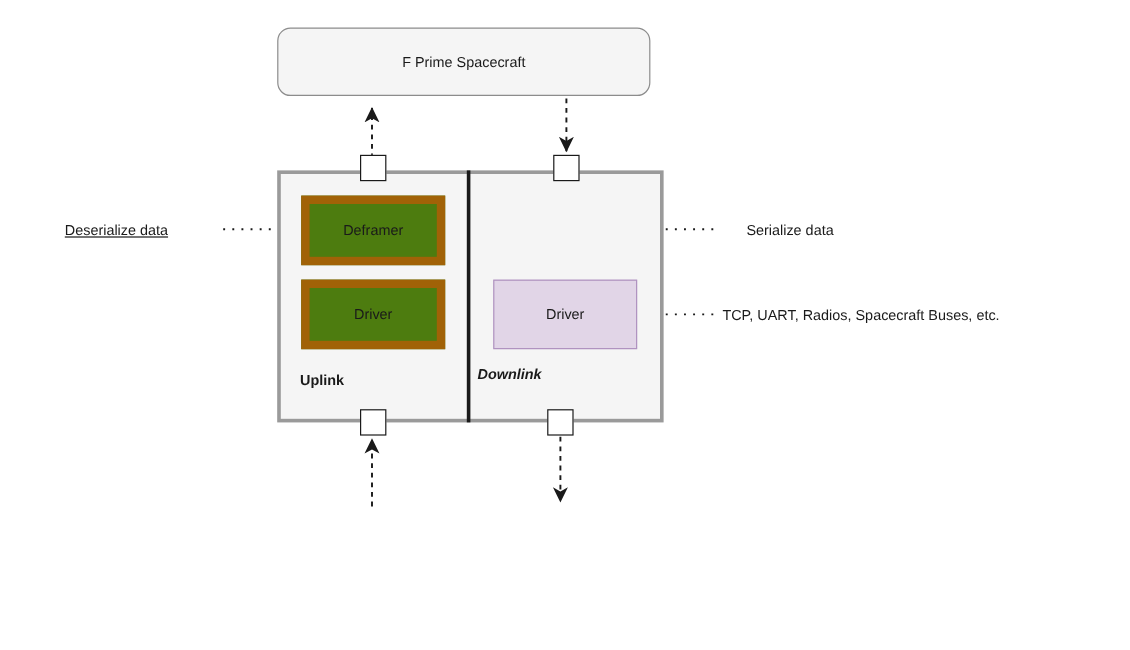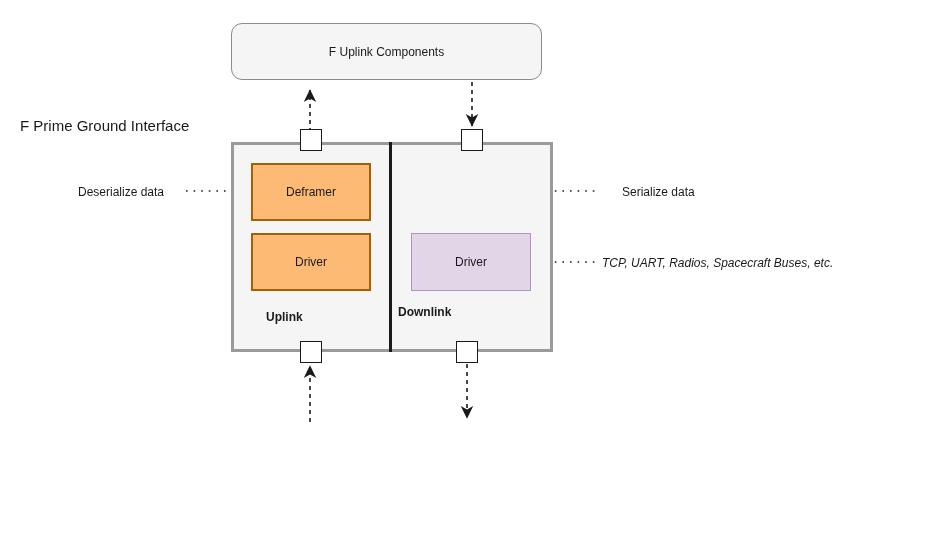--- a/index.html
+++ b/index.html
@@ -54,22 +54,22 @@
     width: 3px;
   }
 
   
   .comp-box {
     font-size: 12px;
     color: #1a1a1a;
     box-sizing: border-box;
   }
   .comp-green {
-    background: #fdba74;
-    border: 2px solid #a16207;
+    background: #4d7c0f;
+    border: 7px solid #a16207;
   }
   .comp-purple {
     background: #e1d5e7;
     border: 1px solid #b093c0;
   }
 
   
   .port {
     position: absolute;
     background: #ffffff;
@@ -128,51 +128,50 @@
     <path d="M461,291 L461,331 L452,331 L467.5,346 L483,331 L474,331 L474,291 Z" fill="#ffffff" stroke="#1a1a1a" stroke-width="1.4" stroke-linejoin="miter"></path>
 
     <path d="M186,191 L250,191" stroke="#1a1a1a" stroke-width="1.6" fill="none" stroke-dasharray="1.6 6" stroke-linecap="butt"></path>
 
     <path d="M532,191 L596,191" stroke="#1a1a1a" stroke-width="1.6" fill="none" stroke-dasharray="1.6 6" stroke-linecap="butt"></path>
 
     <path d="M532,262 L596,262" stroke="#1a1a1a" stroke-width="1.6" fill="none" stroke-dasharray="1.6 6" stroke-linecap="butt"></path>
   </svg>
 
   <div class="node endpoint-box" style="left:231px; top:23px; width:311px; height:57px;">
-    <span>F Uplink Components</span>
+    <span>F Prime Spacecraft</span>
   </div>
 
-  <div class="label label-title" style="left:20px; top:117px;">F Prime Ground Interface</div>
 
   <div class="node gi-container" style="left:231px; top:142px; width:322px; height:210px;"></div>
 
   <div class="gi-divider" style="left:389px; top:142px; height:210px;"></div>
 
   <div class="node comp-box comp-green" style="left:251px; top:163px; width:120px; height:58px;">
     <span>Deframer</span>
   </div>
 
   <div class="node comp-box comp-green" style="left:251px; top:233px; width:120px; height:58px;">
     <span>Driver</span>
   </div>
 
 
   <div class="node comp-box comp-purple" style="left:411px; top:233px; width:120px; height:58px;">
     <span>Driver</span>
   </div>
 
-  <div class="label label-bold" style="left:250px; top:310px;margin-left:16px;">Uplink</div>
+  <div class="label label-bold" style="left:250px; top:310px;">Uplink</div>
 
-  <div class="label label-bold" style="left:398px; top:305px;">Downlink</div>
+  <div class="label label-bold" style="left:398px; top:305px;font-style:italic;">Downlink</div>
 
   <div class="port" style="left:300px; top:129px;"></div>
   <div class="port" style="left:461px; top:129px;"></div>
   <div class="port" style="left:300px; top:341px;"></div>
   <div class="port" style="left:456px; top:341px;"></div>
 
-  <div class="label" style="left:78px; top:185px;">Deserialize data</div>
+  <div class="label" style="left:54px; top:185px;text-decoration:underline;">Deserialize data</div>
 
   <div class="label" style="left:622px; top:185px;">Serialize data</div>
 
-  <div class="label" style="left:602px; top:256px;font-style:italic;">TCP, UART, Radios, Spacecraft Buses, etc.</div>
+  <div class="label" style="left:602px; top:256px;">TCP, UART, Radios, Spacecraft Buses, etc.</div>
 
 
 </div>
 
 </body></html>

